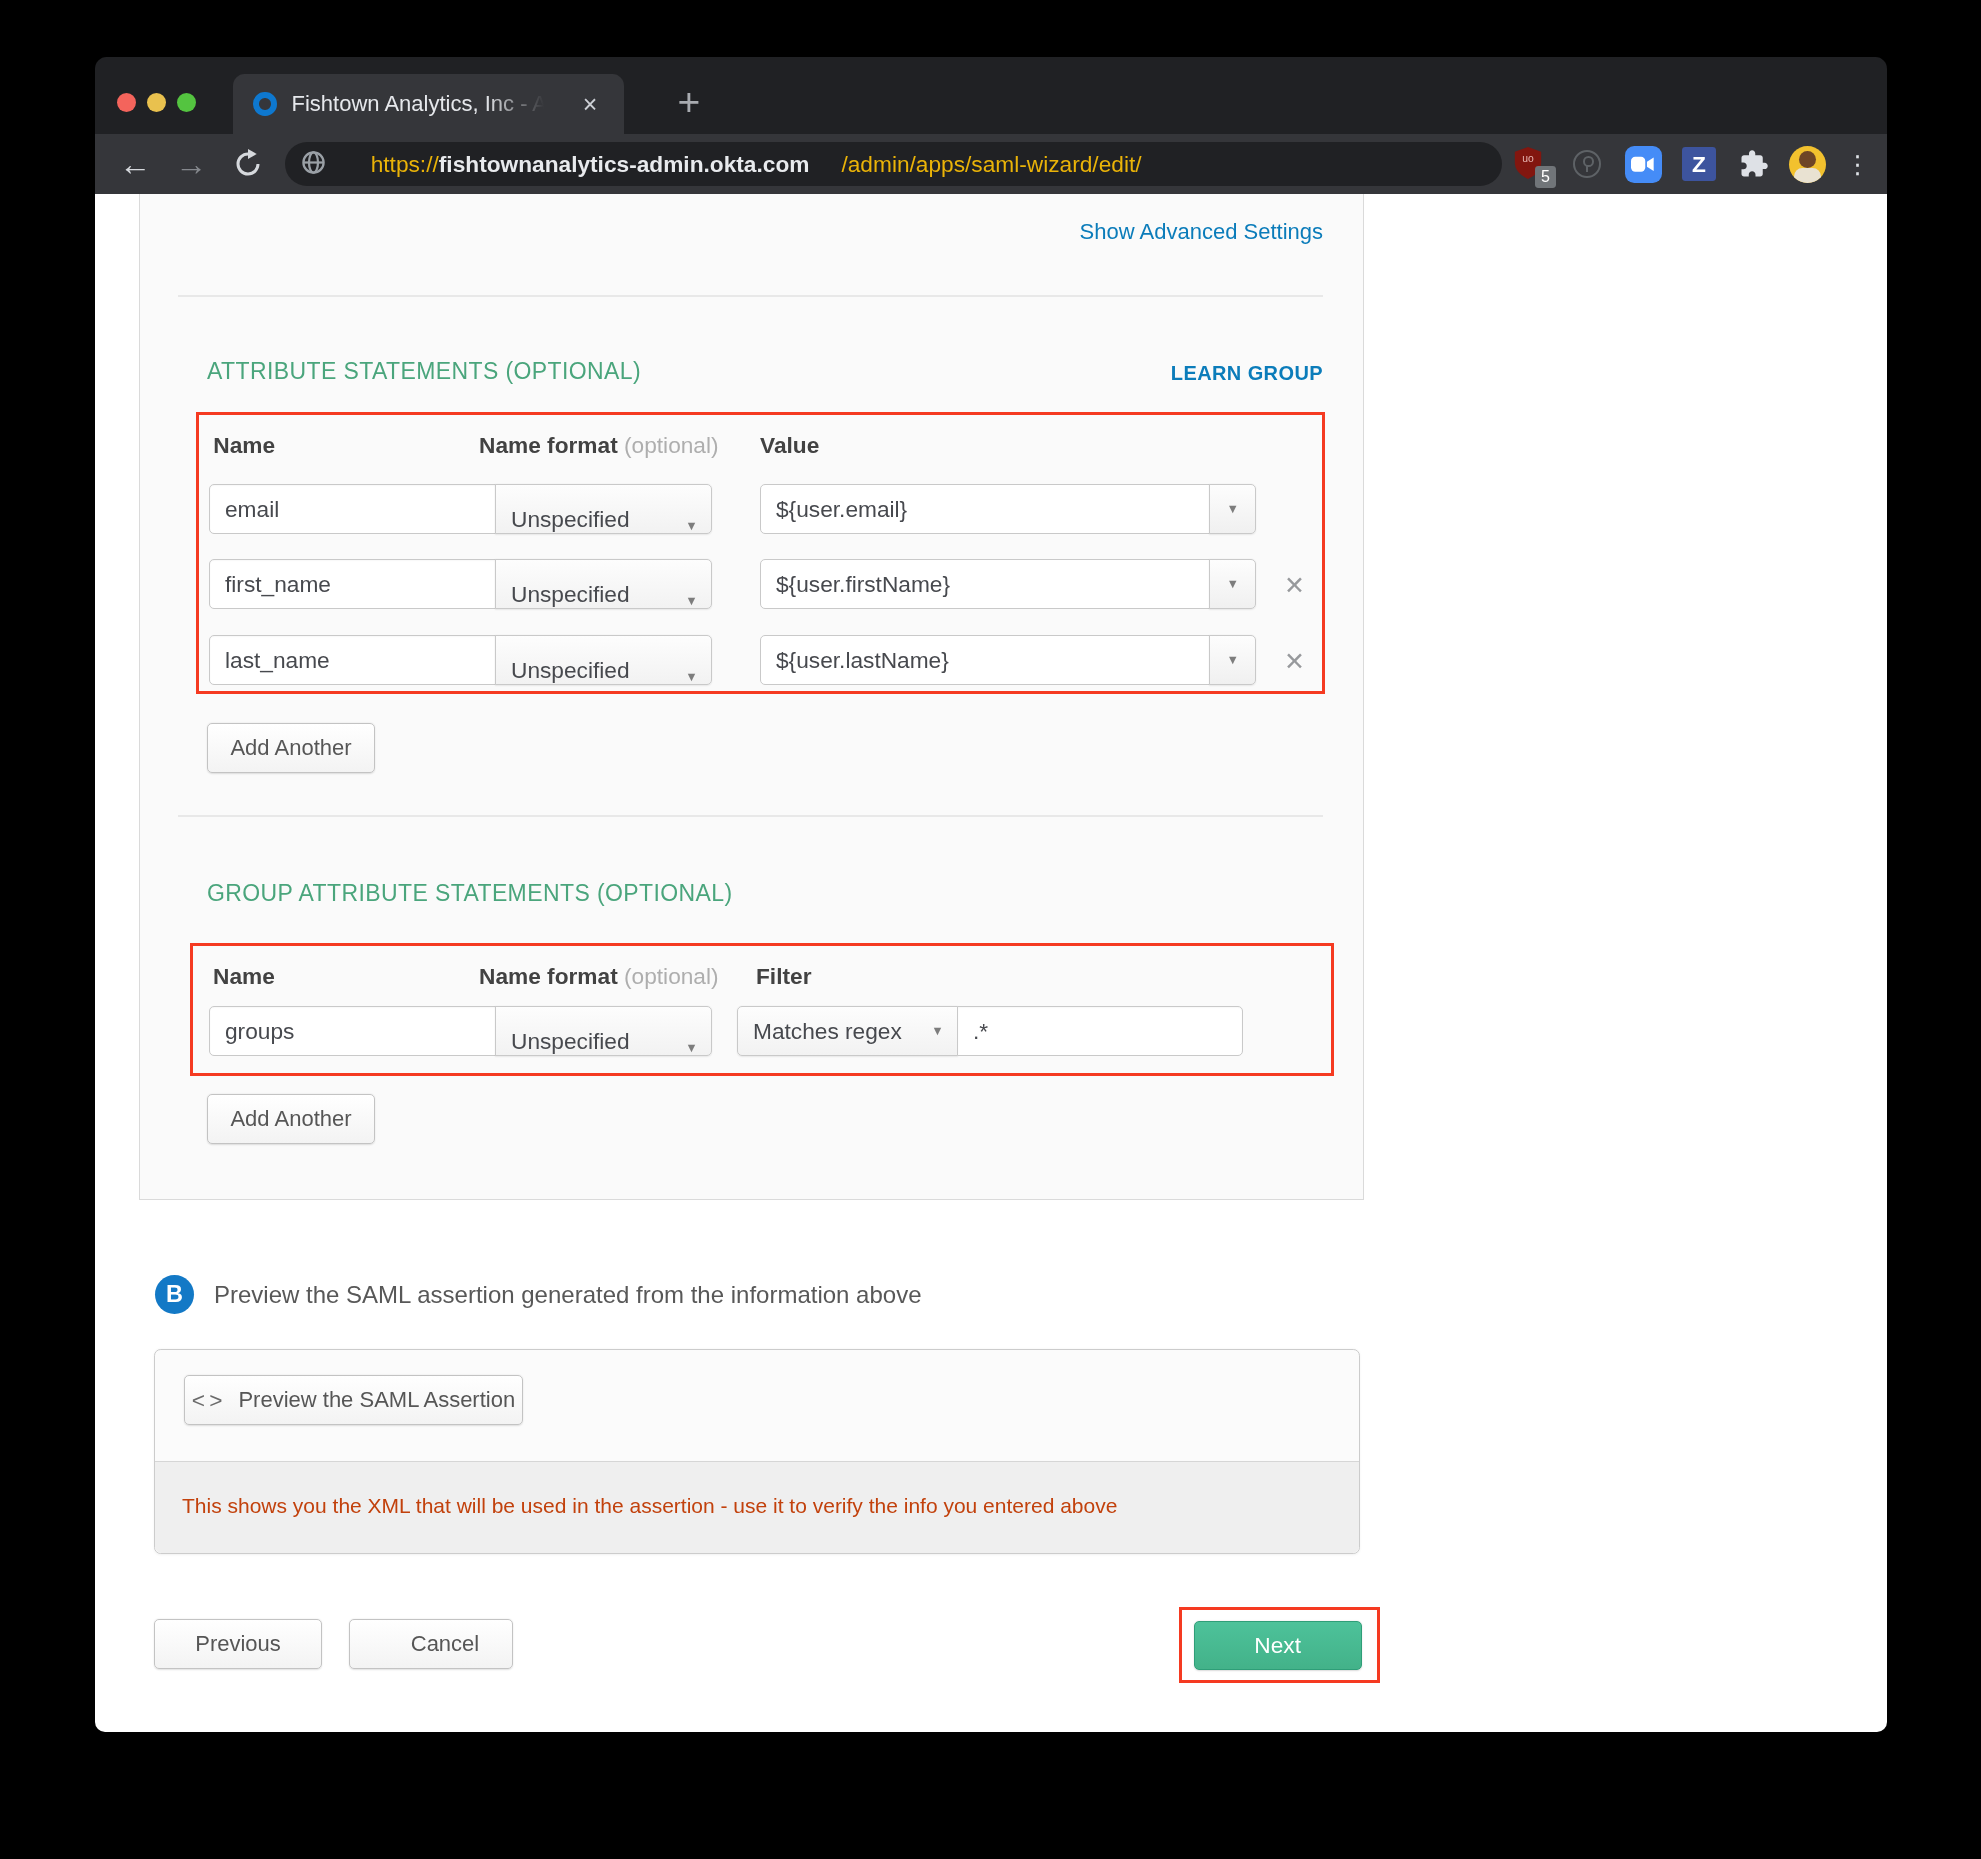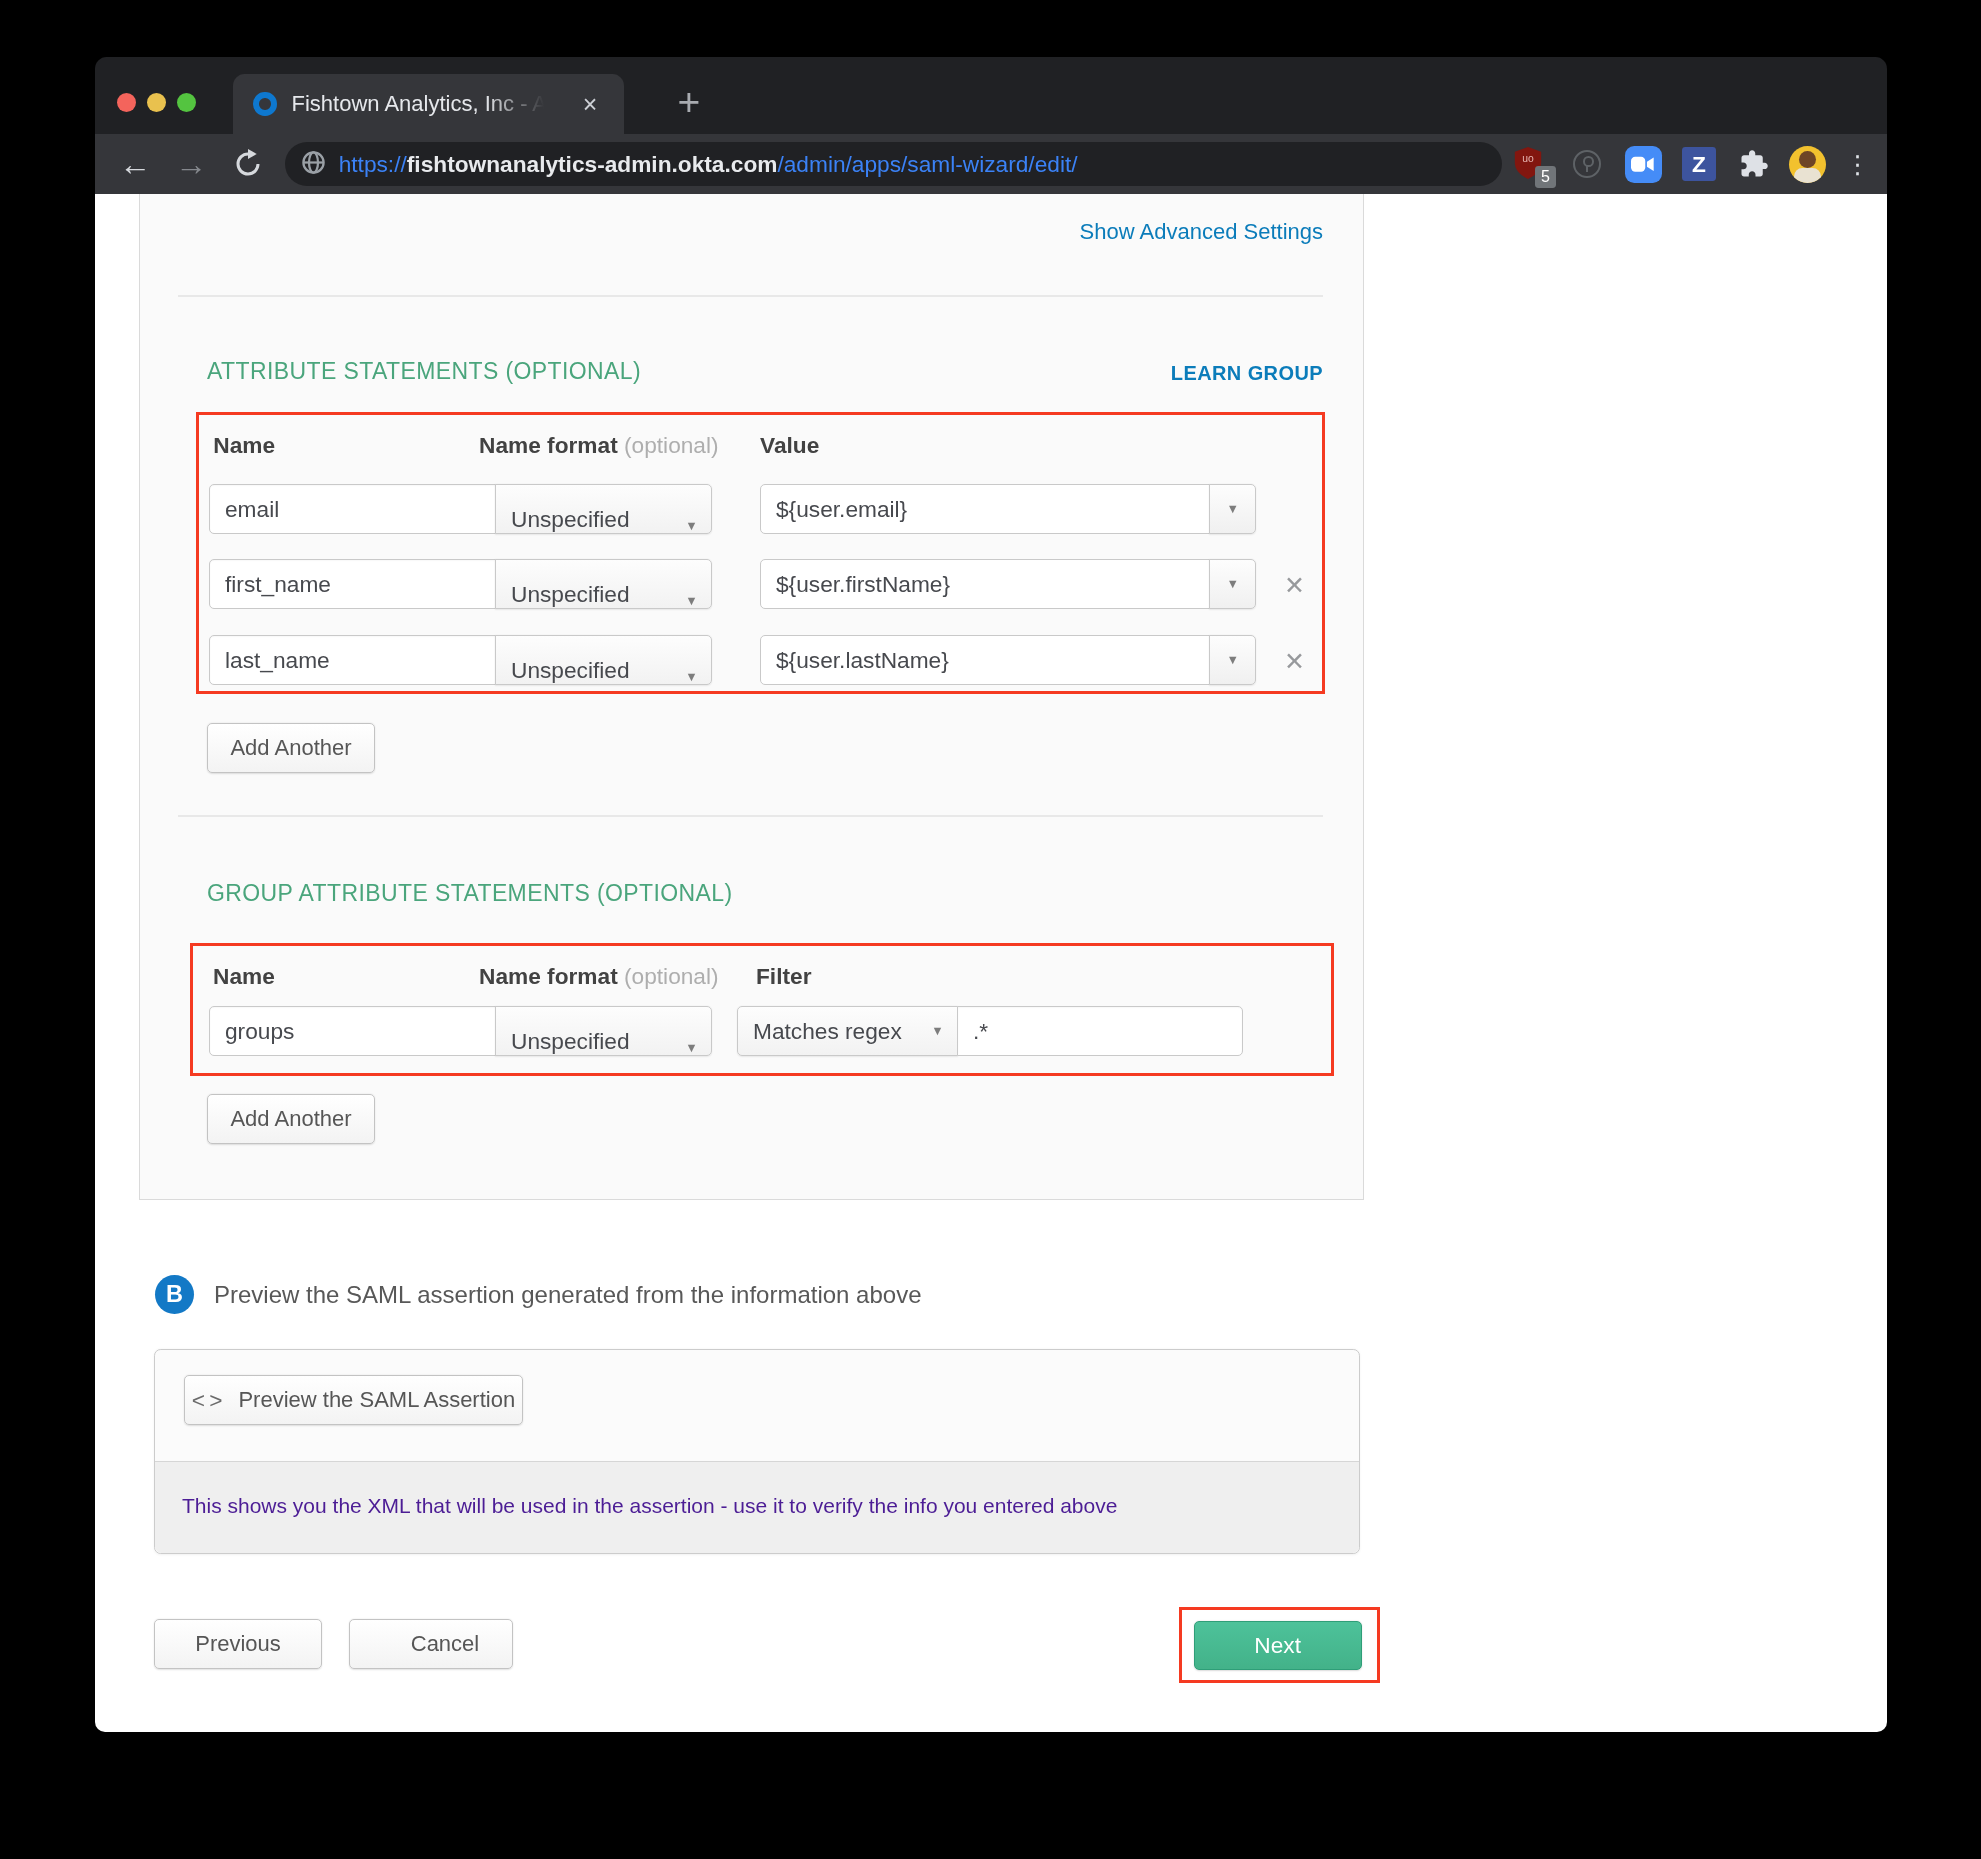--- a/index.html
+++ b/index.html
@@ -21,21 +21,21 @@
   .tab-close { position:absolute; right:17px; top:13.4px; font-size:25px; color:#cdd0d5; width:34px; height:34px; text-align:center; line-height:34px; }
   .newtab { position:absolute; left:567px; top:20px; width:54px; height:54px; color:#a8abb0; font-size:39px; font-weight:300; text-align:center; line-height:50px; }
 
   
   .toolbar { height:60px; background:#35363a; position:relative; }
   .navbtn { position:absolute; top:0; height:60px; width:50px; display:flex; align-items:center; justify-content:center; font-size:32px; color:#d6d9dd; }
   .navbtn.fwd { color:#85888d; }
   .urlbar { position:absolute; left:190px; top:8.4px; width:1217px; height:44px; background:#202124; border-radius:22px; display:flex; align-items:center; }
   .globe { margin-left:15px; flex:none; }
   .urltext { margin-left:11.7px; font-size:22.7px; white-space:nowrap; }
-  .url-dim { color:#3b82f6; }
+  .url-dim { color:#eab308;margin-left:32px; }
   .url-host { color:#e8eaed; font-weight:bold; }
   .ext { position:absolute; top:0; height:60px; display:flex; align-items:center; justify-content:center; }
   .shield { position:relative; }
   .badge5 { position:absolute; right:-11.7px; bottom:-5px; background:#717579; color:#fff; font-size:16px; padding:1.7px 5.9px; border-radius:3.4px; }
   .onep { width:28.5px; height:28.5px; border:2.5px solid #5e6266; border-radius:50%; position:relative; }
   .onep::before { content:""; position:absolute; left:8.4px; top:4.2px; width:6.7px; height:6.7px; border:2.5px solid #5e6266; border-radius:50%; }
   .onep::after { content:""; position:absolute; left:11px; top:13.4px; width:2.5px; height:6.7px; background:#5e6266; }
   .zoomicon { width:37px; height:37px; background:#458cf7; border-radius:9.2px; display:flex; align-items:center; justify-content:center; }
   .zicon { width:34px; height:34px; background:#3d549e; border-radius:3.4px; color:#fff; font-size:22.7px; font-weight:bold; display:flex; align-items:center; justify-content:center; }
   .avatar { width:37px; height:37px; border-radius:50%; background:#f2c12e; position:relative; overflow:hidden; }
@@ -67,21 +67,21 @@
   .dropbtn { width:47px; height:50px; margin-left:-0.8px; background:linear-gradient(#fdfdfd,#f0f0f0); border:0.8px solid #c9c9c9; border-radius:0 5px 5px 0; display:flex; align-items:center; justify-content:center; font-size:12.6px; color:#7d7d7d; box-shadow:0 0.8px 1.7px rgba(0,0,0,0.08); }
   .removex { position:absolute; width:37px; height:34px; text-align:center; font-size:25px; color:#97999c; line-height:32px; }
 
   .btn { background:linear-gradient(#ffffff,#f3f3f3); border:0.8px solid #c3c3c3; border-radius:5px; color:#565656; font-size:22px; display:flex; align-items:center; justify-content:center; box-shadow:0 0.8px 1.7px rgba(0,0,0,0.12); position:absolute; }
 
   .stepb { position:absolute; left:60px; top:1081px; width:39px; height:39px; border-radius:50%; background:#1379c6; color:#fff; font-size:23.5px; font-weight:bold; display:flex; align-items:center; justify-content:center; }
   .stepb-text { position:absolute; left:119px; top:1087px; font-size:24px; color:#585858; }
 
   .prevbox { position:absolute; left:59px; top:1155px; width:1206px; height:205px; border:0.8px solid #cccccc; border-radius:6.7px; background:#fbfbfb; box-shadow:0 0.8px 2.5px rgba(0,0,0,0.06); }
   .prevbox .foot { position:absolute; left:0; right:0; bottom:0; height:92px; background:#efefef; border-top:0.8px solid #d6d6d6; border-radius:0 0 6.7px 6.7px; }
-  .foot .note { position:absolute; left:27px; top:32px; font-size:21px; color:#4c1d95; }
+  .foot .note { position:absolute; left:27px; top:32px; font-size:21px; color:#c2410c; }
   .codeicon { letter-spacing:4.2px; color:#6b6b6b; margin-right:11.7px; font-size:22.7px; }
 
   .nextwrap { position:absolute; left:1084px; top:1413px; width:201px; height:76px; border:3.4px solid #f53a21; }
   .nextbtn { position:absolute; left:11.7px; top:11px; width:168px; height:49px; background:linear-gradient(#4dc29a,#43b289); border:0.8px solid #2f9e78; border-radius:5px; color:#fff; font-size:22.7px; display:flex; align-items:center; justify-content:center; box-shadow:0 0.8px 1.7px rgba(0,0,0,0.15); }
 </style>
 </head>
 <body>
 
 <div class="window">
 

